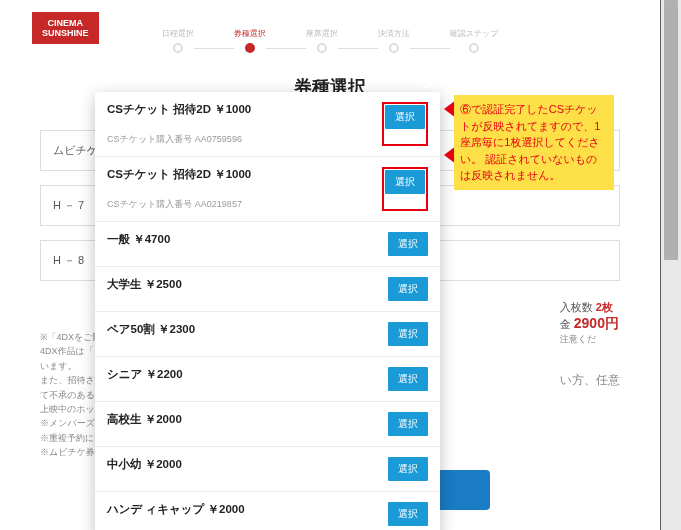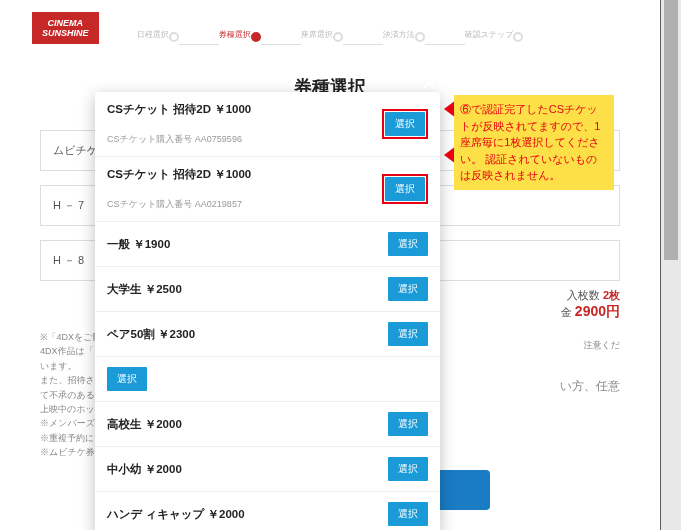--- a/index.html
+++ b/index.html
@@ -1,41 +1,41 @@
 <!DOCTYPE html>
 <html><head>
 <meta charset="utf-8">
 <style>
 *{box-sizing:border-box;margin:0;padding:0;font-family:"Hiragino Sans","Yu Gothic",sans-serif}
 body{background:#5c5c5c;width:681px;height:530px;overflow:hidden;position:relative}
 .page{background:#fff;width:660px;height:530px;position:relative;overflow:hidden}
 .scrollbar{position:absolute;top:0;right:0;width:20px;height:530px;background:#e8e8e8}
 .scrollbar-thumb{position:absolute;top:0;left:3px;width:14px;height:260px;background:#b0b0b0;border-radius:1px}
-.logo{position:absolute;top:12px;left:32px;background:#c62828;color:#fff;font-size:9px;font-weight:700;padding:6px 10px;text-align:center;font-style:italic}
+.logo{position:absolute;top:12px;left:32px;background:#c62828;color:#fff;font-size:9px;font-weight:700;padding:6px 10px;text-align:center;}
 .stepper{position:absolute;top:28px;left:0;right:0;display:flex;justify-content:center;align-items:center;gap:0}
-.step{display:flex;align-items:center;font-size:8px;color:#bbb}
+.step{display:flex;flex-direction:column;align-items:center;font-size:8px;color:#bbb}
 .step.active{color:#c62828}
 .step-dot{width:10px;height:10px;border:2px solid #ddd;border-radius:50%;background:#fff}
 .step.active .step-dot{border-color:#c62828;background:#c62828}
 .step-line{width:40px;height:1px;background:#ddd;margin-top:16px}
 .step-label{margin-bottom:4px}
 .page-title{position:absolute;top:75px;left:0;right:0;text-align:center;font-size:18px;font-weight:700;color:#222}
 .bg-boxes{position:absolute;top:130px;left:40px;right:40px}
 .bg-box{border:1px solid #ddd;padding:12px;margin-bottom:14px;font-size:11px;color:#555}
 .bg-notes{position:absolute;top:330px;left:40px;width:180px;font-size:9px;color:#888;line-height:1.6}
-.bg-cart{position:absolute;top:288px;right:40px;font-size:11px;color:#555;text-align:right}
+.bg-cart{position:absolute;top:300px;right:40px;font-size:11px;color:#555;text-align:left}
 .bg-cart .qty{color:#c62828;font-weight:700}
 .bg-cart .amt{color:#c62828;font-weight:700;font-size:14px}
 .big-btn{position:absolute;bottom:20px;left:180px;width:310px;height:40px;background:#1a7cc4;border-radius:4px}
 .back-link{position:absolute;bottom:2px;left:12px;right:0;text-align:center;font-size:11px;color:#555}
 .modal-overlay{position:absolute;top:0;left:0;right:20px;bottom:0}
 .modal{position:absolute;top:92px;left:95px;width:345px;background:#fff;box-shadow:0 4px 16px rgba(0,0,0,.25);border-radius:3px}
 .modal-close{position:absolute;top:-20px;right:0;width:22px;height:22px;display:flex;align-items:center;justify-content:center;cursor:pointer}
 .modal-close svg{width:18px;height:18px}
-.ticket-row{border-bottom:1px solid #eee;padding:10px 12px;display:flex;align-items:center;justify-content:space-between}
+.ticket-row{border-bottom:1px solid #eee;padding:10px 12px;display:flex;justify-content:space-between}
 .ticket-row:last-child{border-bottom:none}
 .ticket-info{flex:1}
 .ticket-name{font-size:11.5px;font-weight:700;color:#222}
 .ticket-sub{font-size:9px;color:#999;margin-top:16px}
 .select-btn{background:#1a9bd8;color:#fff;border:none;padding:5px 10px;font-size:10px;cursor:pointer;border-radius:1px}
 .red-box{border:2px solid #e60012;padding:1px;display:inline-block}
 .arrow{position:absolute;width:34px;height:18px}
 .arrow-body{position:absolute;left:10px;top:3px;width:24px;height:12px;background:#e60012}
 .arrow-head{position:absolute;left:0;top:0;width:0;height:0;border-top:9px solid transparent;border-bottom:9px solid transparent;border-right:12px solid #e60012}
 .callout{position:absolute;top:95px;right:26px;width:160px;background:#fde047;padding:6px;font-size:11px;color:#e60012;line-height:1.5}
@@ -92,21 +92,21 @@
       <div>て不承のある方</div>
       <div>上映中のホット</div>
     <div>※メンバーズカ</div>
       <div>※重複予約につ</div>
       <div>※ムビチケ券に</div>
   </div>
 
   <div class="bg-cart">
     <div><span>入枚数</span> <span class="qty">2枚</span></div>
     <div><span>金</span> <span class="amt">2900円</span></div>
-    <div style="margin-top:18px;color:#888;font-size:9px">注意くだ</div>
+    <div style="color:#888;font-size:9px">注意くだ</div>
     <div style="margin-top:26px;color:#888;font-size:12px">い方、任意</div>
   </div>
 
   <div class="big-btn"></div>
   <div class="back-link">◎ 戻る</div>
 
   <div class="modal-overlay">
     <div class="modal">
       <div class="modal-close">
         <svg viewBox="0 0 24 24">
@@ -123,37 +123,40 @@
           </div>
           <div class="ticket-row">
             <div class="ticket-info">
               <div class="ticket-name">CSチケット 招待2D ￥1000</div>
               <div class="ticket-sub">CSチケット購入番号 AA0219857</div>
             </div>
             <span class="red-box"><button class="select-btn">選択</button></span>
           </div>
           <div class="ticket-row">
             <div class="ticket-info">
-              <div class="ticket-name">一般 ￥1900</div>
+              <div class="ticket-name">一般 ￥4700</div>
             </div>
             <button class="select-btn">選択</button>
           </div>
           <div class="ticket-row">
             <div class="ticket-info">
               <div class="ticket-name">大学生 ￥2500</div>
             </div>
             <button class="select-btn">選択</button>
           </div>
           <div class="ticket-row">
             <div class="ticket-info">
               <div class="ticket-name">ペア50割 ￥2300</div>
             </div>
             <button class="select-btn">選択</button>
           </div>
           <div class="ticket-row">
+            <div class="ticket-info">
+              <div class="ticket-name">シニア ￥2200</div>
+            </div>
             <button class="select-btn">選択</button>
           </div>
           <div class="ticket-row">
             <div class="ticket-info">
               <div class="ticket-name">高校生 ￥2000</div>
             </div>
             <button class="select-btn">選択</button>
           </div>
           <div class="ticket-row">
             <div class="ticket-info">

